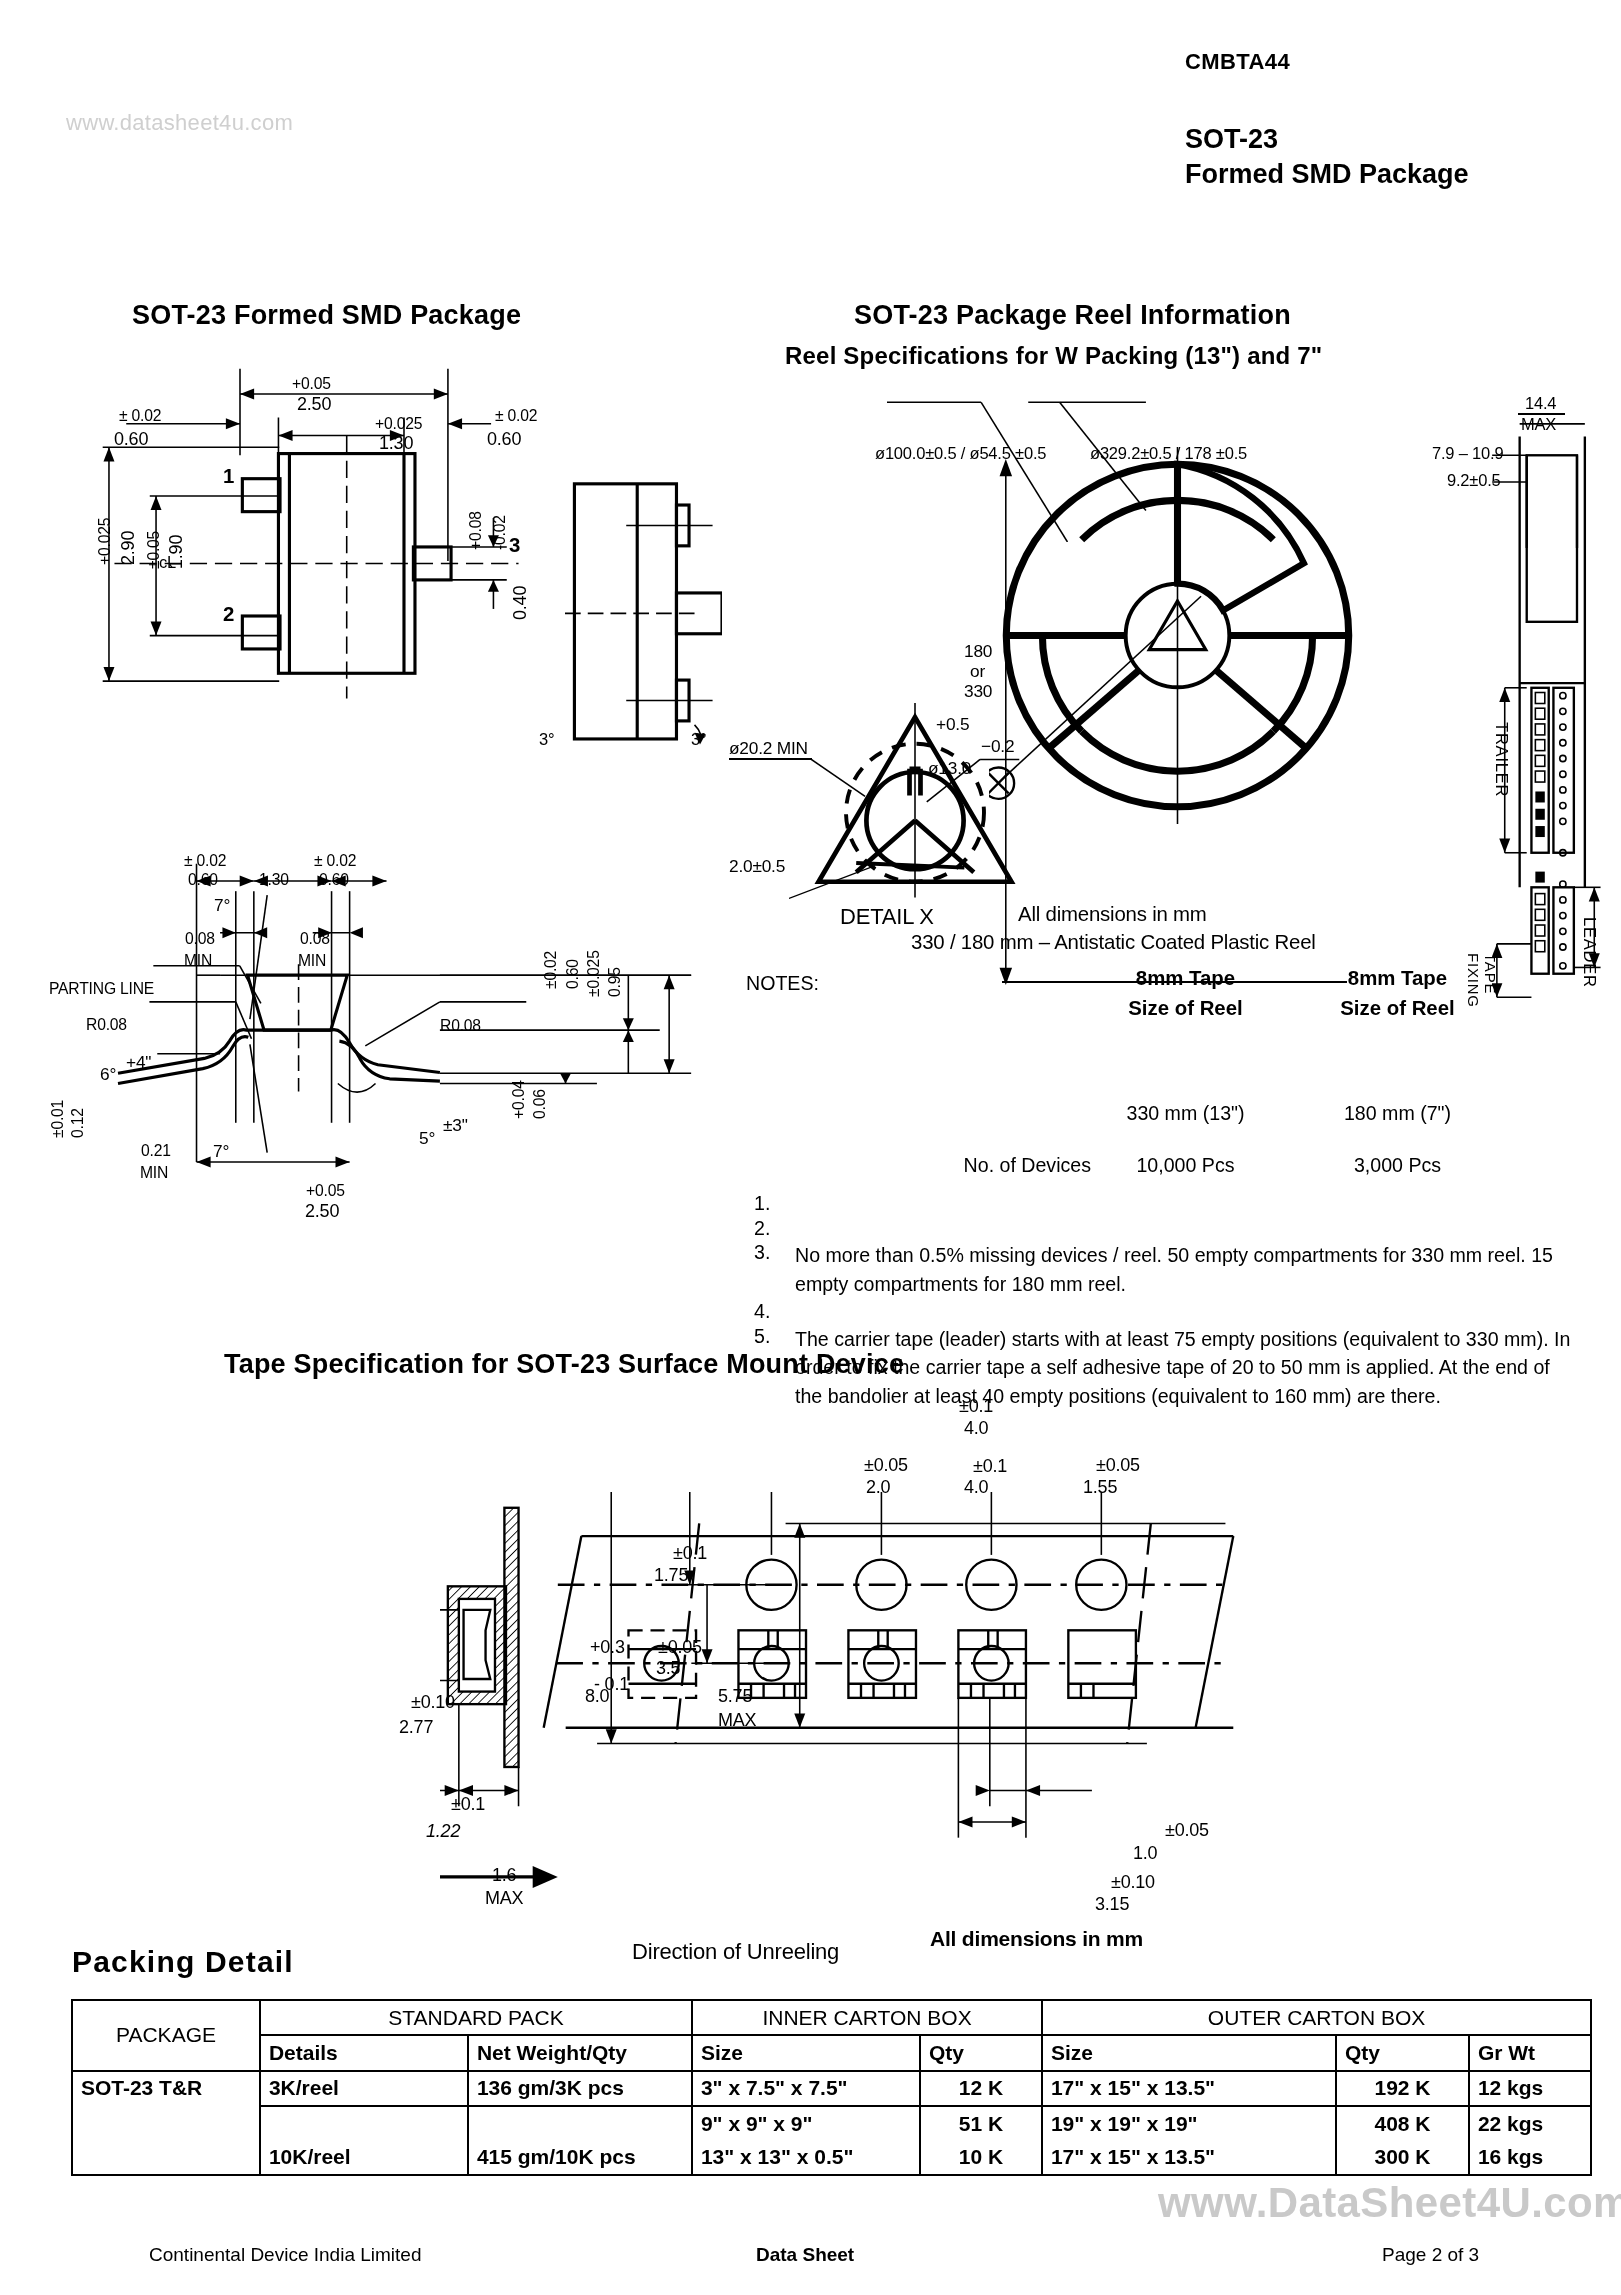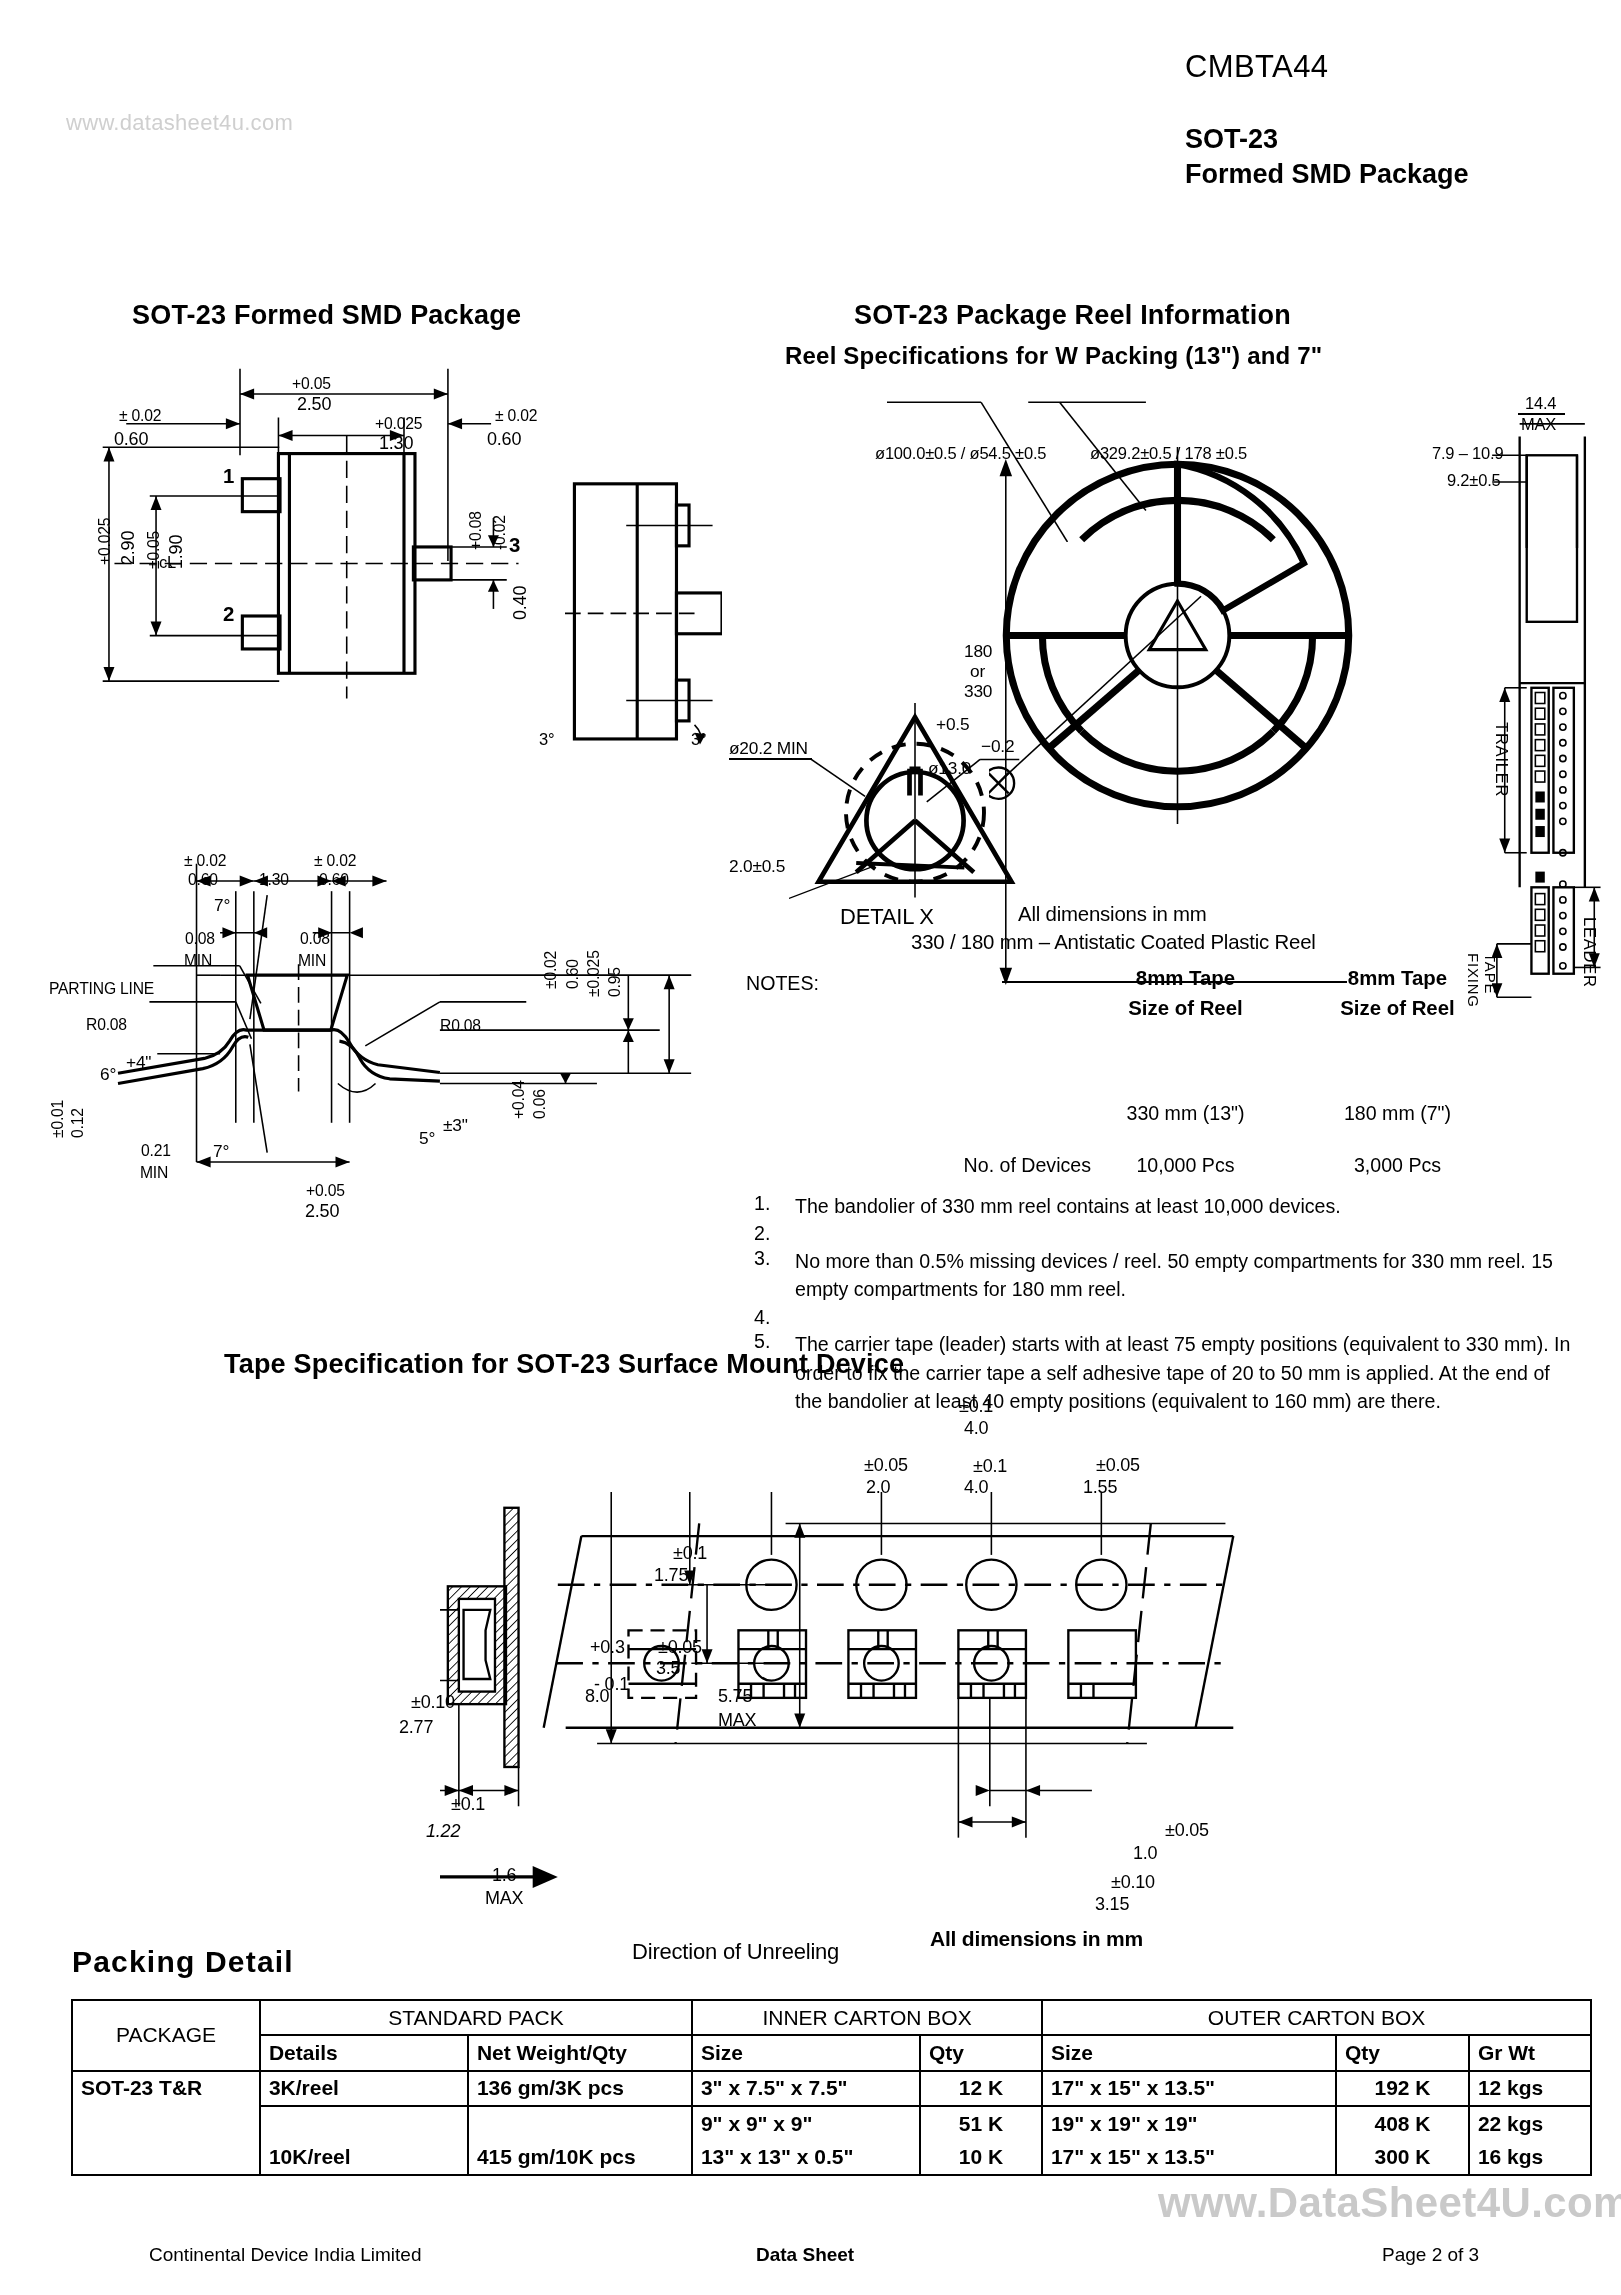--- a/index.html
+++ b/index.html
@@ -4,21 +4,21 @@
 <title>CMBTA44 SOT-23 Formed SMD Package</title>
 <style>
   html,body{margin:0;padding:0;background:#fff;}
   body{
     width:1622px;height:2295px;position:relative;
     font-family:"Liberation Sans", sans-serif;
     color:#000;overflow:hidden;
   }
   .abs{position:absolute;}
   
-  .part-no{font-size:31px;font-weight:normal;letter-spacing:0.4px;}
+  .part-no{font-size:22px;font-weight:bold;letter-spacing:0.4px;}
   .pkg-title{font-size:27px;font-weight:bold;line-height:1.32;}
   .wm-top{
     font-size:22px;color:#cfcfcf;font-family:"Liberation Sans", sans-serif;
     letter-spacing:0.3px;
   }
   .wm-bottom{
     font-size:42px;font-weight:bold;color:#c9c9c9;letter-spacing:0.4px;
     font-family:"Liberation Sans", sans-serif;
   }
   
@@ -500,21 +500,20 @@
 <div class="abs tape-val" style="left:1099px;top:1099px;width:173px;">330 mm (13")</div>
 <div class="abs tape-val" style="left:1311px;top:1099px;width:173px;">180 mm (7")</div>
 <div class="abs tape-val" style="left:903px;top:1151px;width:188px;text-align:right;">No. of Devices</div>
 <div class="abs tape-val" style="left:1099px;top:1151px;width:173px;">10,000 Pcs</div>
 <div class="abs tape-val" style="left:1311px;top:1151px;width:173px;">3,000 Pcs</div>
 
 
 <div class="abs" style="left:754px;top:1192px;width:832px;">
   <div style="display:flex;margin-bottom:1.6px;">
     <div class="note-num" style="width:41px;flex:none;">1.</div>
-    <div class="note-txt">The bandolier of 330 mm reel contains at least 10,000 devices.</div>
   </div>
   <div style="display:flex;margin-bottom:1.6px;">
     <div class="note-num" style="width:41px;flex:none;">2.</div>
   </div>
   <div style="display:flex;margin-bottom:1.6px;">
     <div class="note-num" style="width:41px;flex:none;">3.</div>
     <div class="note-txt" style="width:785px;">No more than 0.5% missing devices / reel. 50 empty compartments for 330 mm reel. 15 empty compartments for 180 mm reel.</div>
   </div>
   <div style="display:flex;margin-bottom:1.6px;">
     <div class="note-num" style="width:41px;flex:none;">4.</div>

